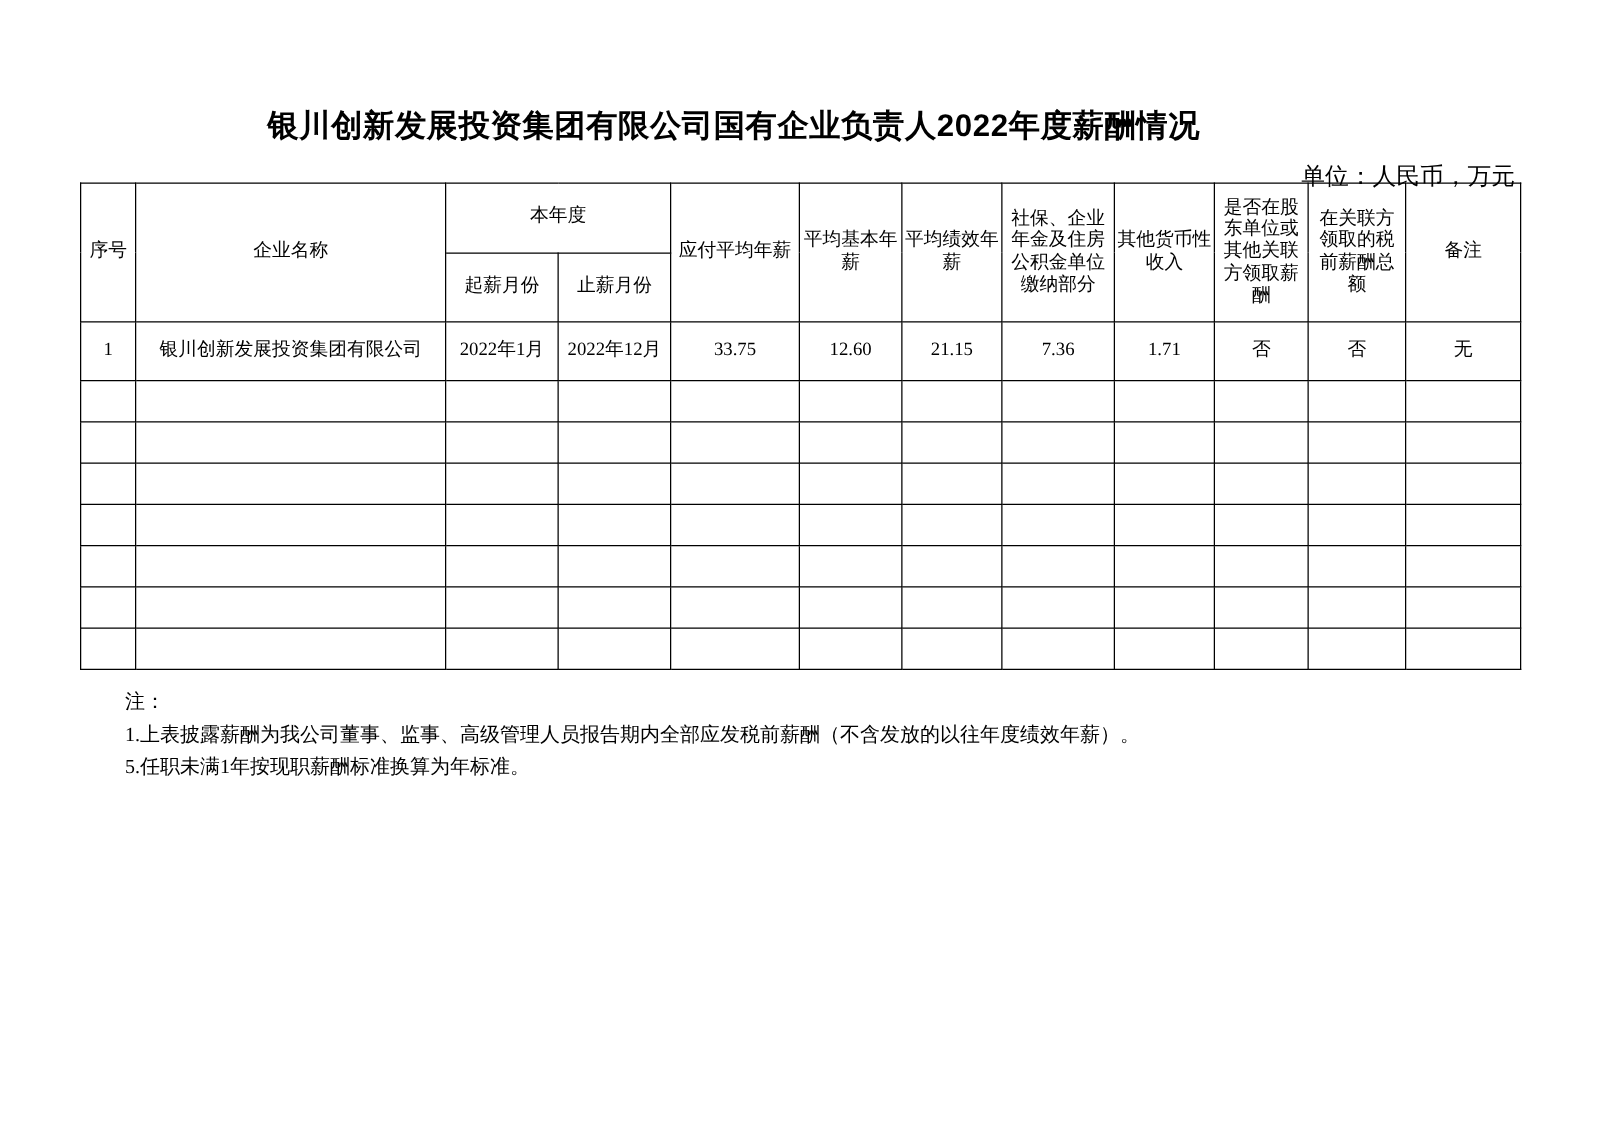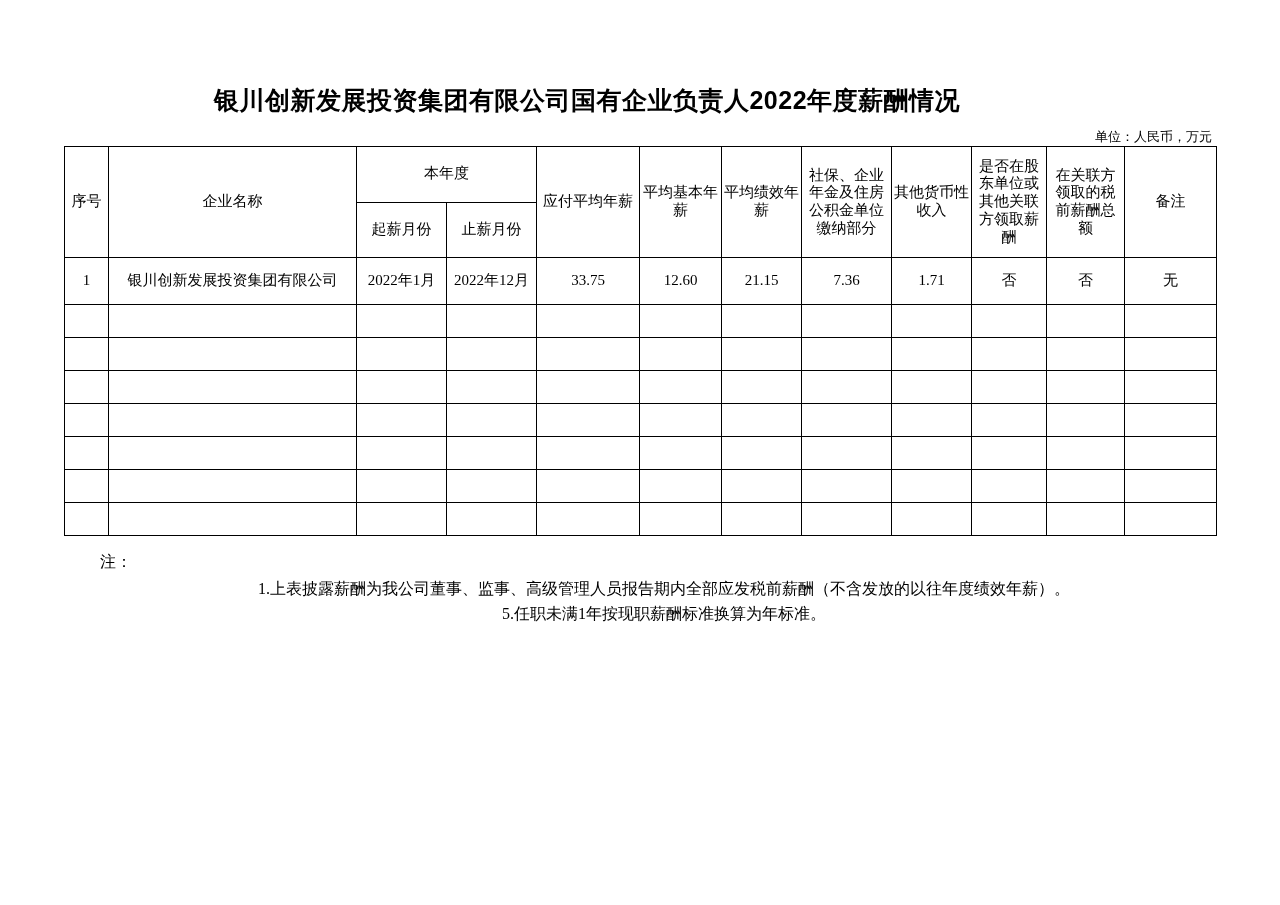--- a/index.html
+++ b/index.html
@@ -30,21 +30,21 @@
     text-align: center;
     font-size: 25px;
     font-weight: bold;
     letter-spacing: 0.5px;
     font-family: "Liberation Sans", "DejaVu Sans", sans-serif;
   }
   .unit-line {
     position: absolute;
     right: 68px;
     top: 128px;
-    font-size: 13px;
+    font-size: 19px;
     font-family: Liberation Sans, sans-serif;
   }
   table.main {
     position: absolute;
     left: 64px;
     top: 146px;
     width: 1152px;
     border-collapse: collapse;
     table-layout: fixed;
   }
@@ -92,23 +92,21 @@
   }
   .notes .note-head {
     margin-bottom: 2px;
   }
   .notes ol {
     margin: 0;
     padding: 0;
     list-style: none;
   }
   .notes li {
-    margin-left: 28px;
     white-space: nowrap;
-    text-align: center;
   }
 </style>
 </head>
 <body>
 
 <div class="page">
 
   <div class="doc-title">银川创新发展投资集团有限公司国有企业负责人2022年度薪酬情况</div>
 
   <div class="unit-line">单位：人民币，万元</div>

